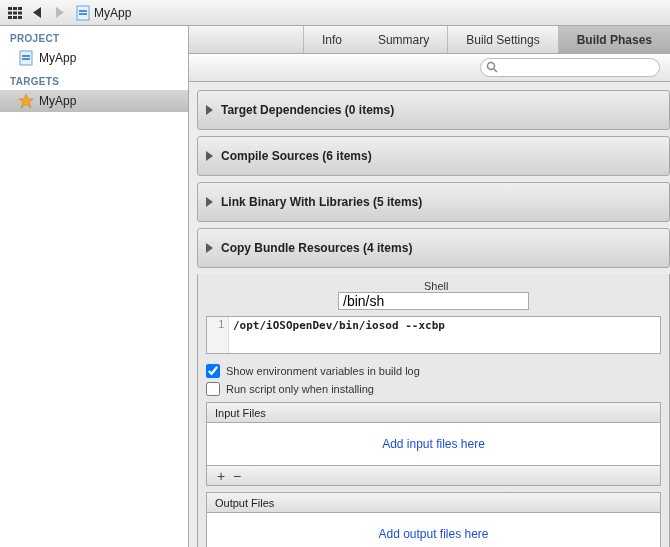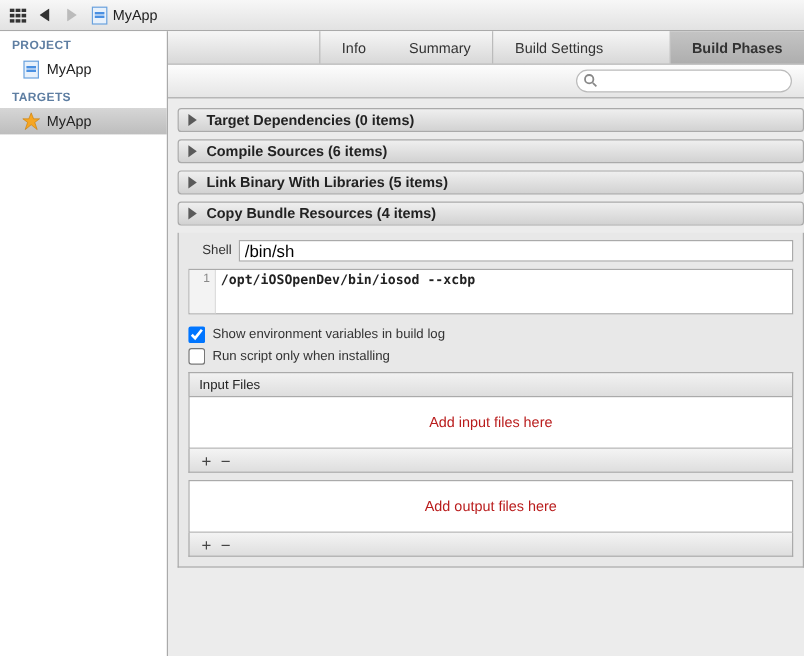--- a/index.html
+++ b/index.html
@@ -5,60 +5,60 @@
 * { box-sizing: border-box; margin: 0; padding: 0; font-family: "Lucida Grande", "Helvetica Neue", Arial, sans-serif; }
 body { width: 670px; height: 547px; background: #f0f0f0; font-size: 11px; color: #333; overflow: hidden; }
 
 .toolbar { height: 26px; background: linear-gradient(#f7f7f7, #e2e2e2); border-bottom: 1px solid #aaa; display: flex; align-items: center; padding: 0 4px; }
 .toolbar .tb-btn { width: 22px; height: 20px; display: flex; align-items: center; justify-content: center; font-size: 11px; color: #222; }
 .toolbar .tb-btn.disabled { color: #999; }
 .toolbar .title { display: flex; align-items: center; margin-left: 6px; font-size: 12px; color: #222; }
 .toolbar .doc-icon { width: 14px; height: 16px; margin-right: 4px; }
 
 .main { display: flex; height: calc(100% - 26px); }
-.sidebar { width: 140px; background: #fff; border-right: 1px solid #aaa; }
+.sidebar { width: 189px; background: #fff; border-right: 1px solid #aaa; }
 .section-h { font-size: 10px; font-weight: bold; color: #5e7ea2; padding: 7px 10px 3px; letter-spacing: 0.3px; }
 .sb-item { display: flex; align-items: center; padding: 3px 10px 3px 18px; font-size: 12px; color: #222; }
 .sb-item .ic { width: 16px; height: 16px; margin-right: 5px; }
 .sb-item.sel { background: linear-gradient(#d6d6d6, #bdbdbd); }
 
 .content { flex: 1; display: flex; flex-direction: column; background: #ececec; }
 .tabs { height: 28px; background: linear-gradient(#f6f6f6, #d8d8d8); border-bottom: 1px solid #aaa; display: flex; justify-content: flex-end; align-items: stretch; font-size: 12px; }
 .tab { padding: 0 18px; display: flex; align-items: center; color: #333; border-left: 1px solid #bbb; }
 .tab.first { border-left: none; }
-.tab.active { background: linear-gradient(#c4c4c4, #aeaeae); font-weight: bold; margin-left: 37px; }
+.tab.active { background: linear-gradient(#c4c4c4, #aeaeae); font-weight: bold; }
 
 .searchbar { height: 28px; background: linear-gradient(#fdfdfd, #e5e5e5); border-bottom: 1px solid #aaa; display: flex; align-items: center; justify-content: flex-end; padding: 0 10px; }
 .searchbox { position: relative; width: 180px; }
 .searchbox input { width: 100%; height: 19px; border: 1px solid #bbb; border-radius: 10px; padding: 0 8px 0 22px; font-size: 11px; background: #fff; }
 .searchbox .sicon { position: absolute; left: 6px; top: 3px; width: 12px; height: 12px; }
 
 .phases { flex: 1; padding: 8px 0 0 8px; overflow: hidden; }
 .phase { margin-bottom: 6px; }
-.phase-head { height: 20px; background: linear-gradient(#efefef, #d2d2d2); border: 1px solid #aaa; border-radius: 3px; display: flex; align-items: center; padding: 0 8px; font-size: 12px; font-weight: bold; color: #222; }
+.phase-head { height: 40px; background: linear-gradient(#efefef, #d2d2d2); border: 1px solid #aaa; border-radius: 3px; display: flex; align-items: center; padding: 0 8px; font-size: 12px; font-weight: bold; color: #222; }
 .phase-head.expanded { border-radius: 3px 3px 0 0; }
 .disclosure { width: 0; height: 0; margin-right: 8px; }
 .disclosure.right { border-top: 5px solid transparent; border-bottom: 5px solid transparent; border-left: 7px solid #5a5a5a; }
 .disclosure.down { border-left: 5px solid transparent; border-right: 5px solid transparent; border-top: 7px solid #5a5a5a; }
 
 .phase-body { border: 1px solid #aaa; border-top: none; background: #e8e8e8; padding: 6px 8px 8px; }
-.row { display: flex; align-items: center; margin-bottom: 6px; font-size: 11px; }
+.row { display: flex; align-items: center; margin-bottom: 6px; font-size: 11px; flex-direction: column; }
 .row label.fld { width: 36px; text-align: right; margin-right: 6px; }
 .row input.tf { flex: 1; height: 18px; border: 1px solid #aaa; background: #fff; padding: 0 4px; font-size: 14px; font-family: Liberation Sans, sans-serif; }
 
 .codebox { display: flex; border: 1px solid #aaa; background: #fff; height: 38px; margin-bottom: 10px; }
 .gutter { width: 22px; background: #f3f3f3; border-right: 1px solid #ddd; text-align: right; padding: 2px 4px 0 0; font-size: 10px; color: #888; font-family: Menlo, monospace; }
 .codecontent { flex: 1; padding: 2px 4px; font-family: Menlo, monospace; font-size: 11px; color: #222; font-weight: bold; }
 
 .chk { display: flex; align-items: center; margin-bottom: 4px; font-size: 11px; }
 .chk input { margin-right: 6px; width: 14px; height: 14px; }
 
 .subpanel { margin-top: 6px; }
 .sub-head { height: 20px; background: linear-gradient(#f2f2f2, #dedede); border: 1px solid #aaa; border-bottom: none; display: flex; align-items: center; padding: 0 8px; font-size: 11px; color: #222; }
-.sub-body { border: 1px solid #aaa; background: #fff; height: 44px; display: flex; align-items: center; justify-content: center; color: #b91c1c; font-size: 12px; }
+.sub-body { border: 1px solid #aaa; background: #fff; height: 44px; display: flex; align-items: center; justify-content: center; color: #1d4ed8; font-size: 12px; }
 .sub-foot { height: 20px; background: linear-gradient(#f4f4f4, #dedede); border: 1px solid #aaa; border-top: none; display: flex; align-items: center; padding: 0 6px; }
 .sub-foot .btn { width: 16px; text-align: center; font-size: 14px; color: #444; line-height: 14px; }
 
 svg { display: block; }
 </style>
 </head>
 <body>
 
 <div class="toolbar">
   <div class="tb-btn">
@@ -207,20 +207,23 @@
             <div class="sub-body">
                 <span>Add input files here</span>
               </div>
             <div class="sub-foot">
               <span class="btn">+</span>
               <span class="btn">−</span>
             </div>
           </div>
 
           <div class="subpanel">
+            <div class="sub-head">
+                <span>Output Files</span>
+              </div>
             <div class="sub-body">
                 <span>Add output files here</span>
               </div>
             <div class="sub-foot">
               <span class="btn">+</span>
               <span class="btn">−</span>
             </div>
           </div>
 
         </div>

